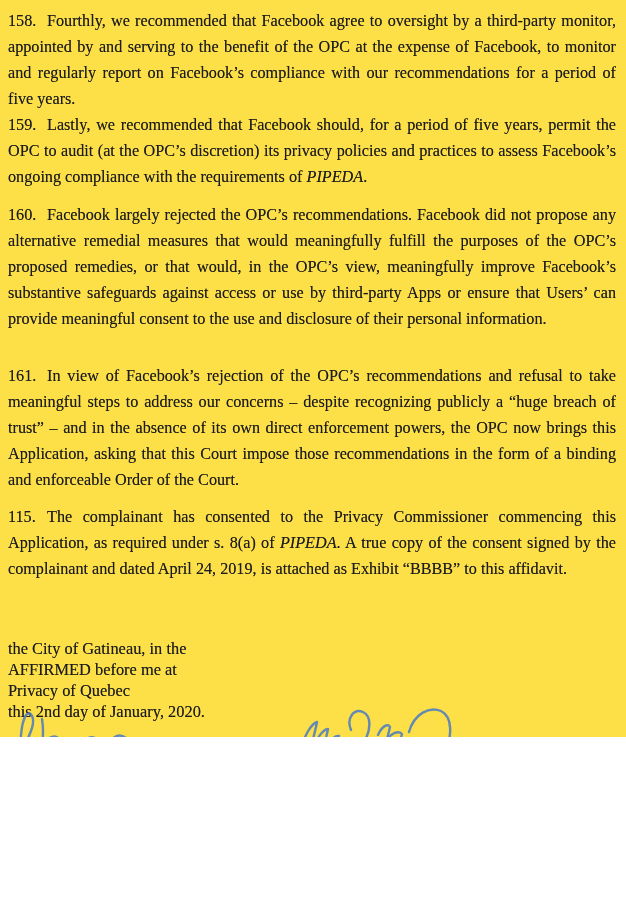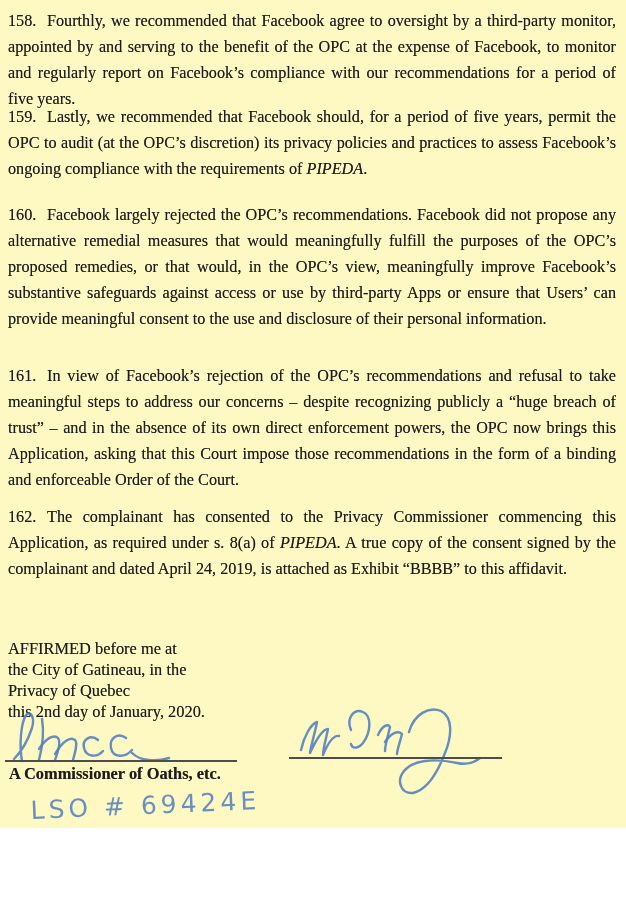--- a/index.html
+++ b/index.html
@@ -3,22 +3,22 @@
 <meta charset="utf-8">
 <style>
   html, body { margin:0; padding:0; }
   body {
     width:626px; height:903px;
     background:#ffffff;
     font-family:"Liberation Serif", serif;
     color:#1c1c1c;
   }
   .page {
-    position:relative; width:626px; height:828px;
-    background:#fef9c3; overflow:hidden;
+    position:relative; width:626px; height:737px;
+    background:#fde047; overflow:hidden;
   }
   .para {
     position:absolute; left:8px; width:608px;
     font-size:16.2px; line-height:26px;
     text-align:justify; margin:0;
     text-shadow:0 0 0.5px rgba(45,45,45,0.65);
   }
   .pnum { display:inline-block; width:39px; }
   .seg-italic { font-style:italic; }
   .seg-bold { font-weight:normal; }
@@ -59,39 +59,39 @@
 </style>
 </head>
 <body>
 
 <div class="page">
 
   <p class="para" style="top:8px">
     <span class="pnum">158.</span><span>Fourthly, we recommended that Facebook agree to oversight by a third-party monitor, appointed by and serving to the benefit of the OPC at the expense of Facebook, to monitor and regularly report on Facebook’s compliance with our recommendations for a period of five years.</span>
   </p>
 
-  <p class="para" style="top:104px">
+  <p class="para" style="top:112px">
     <span class="pnum">159.</span><span>Lastly, we recommended that Facebook should, for a period of five years, permit the OPC to audit (at the OPC’s discretion) its privacy policies and practices to assess Facebook’s ongoing compliance with the requirements of </span><span class="seg-italic">PIPEDA</span><span>.</span>
   </p>
 
   <p class="para" style="top:202px">
     <span class="pnum">160.</span><span>Facebook largely rejected the OPC’s recommendations. Facebook did not propose any alternative remedial measures that would meaningfully fulfill the purposes of the OPC’s proposed remedies, or that would, in the OPC’s view, meaningfully improve Facebook’s substantive safeguards against access or use by third-party Apps or ensure that Users’ can provide meaningful consent to the use and disclosure of their personal information.</span>
   </p>
 
   <p class="para" style="top:363px">
     <span class="pnum">161.</span><span>In view of Facebook’s rejection of the OPC’s recommendations and refusal to take meaningful steps to address our concerns – despite recognizing publicly a “huge breach of trust” – and in the absence of its own direct enforcement powers, the OPC now brings this Application, asking that this Court impose those recommendations in the form of a binding and enforceable Order of the Court.</span>
   </p>
 
   <p class="para" style="top:504px">
-    <span class="pnum">162.</span><span>The complainant has consented to the Privacy Commissioner commencing this Application, as required under s. 8(a) of </span><span class="seg-italic">PIPEDA</span><span>. A true copy of the consent signed by the complainant and dated April 24, 2019, is attached as </span><span class="seg-bold">Exhibit “BBBB”</span><span> to this affidavit.</span>
+    <span class="pnum">115.</span><span>The complainant has consented to the Privacy Commissioner commencing this Application, as required under s. 8(a) of </span><span class="seg-italic">PIPEDA</span><span>. A true copy of the consent signed by the complainant and dated April 24, 2019, is attached as </span><span class="seg-bold">Exhibit “BBBB”</span><span> to this affidavit.</span>
   </p>
 
   <div class="jurat">
+    <div>the City of Gatineau, in the</div>
     <div>AFFIRMED before me at</div>
-    <div>the City of Gatineau, in the</div>
     <div>Privacy of Quebec</div>
     <div>this 2nd day of January, 2020.</div>
   </div>
 
   <svg class="sig-svg sig-svg-left" width="230" height="55" viewBox="0 0 230 55">
     <path class="ink" d="M16,52 C13,36 15,14 20,6 C25,1 29,9 26,19 C22,31 15,43 8,50"></path>
     <path class="ink" d="M36,10 C38,22 37,36 33,51"></path>
     <path class="ink" d="M33,40 C40,29 48,25 52,29 C55,33 52,43 49,51"></path>
     <path class="ink" d="M49,45 C56,33 64,27 69,31 C72,34 69,44 67,51"></path>
     <path class="ink" d="M92,31 C85,25 76,30 78,39 C80,48 91,49 97,42"></path>

